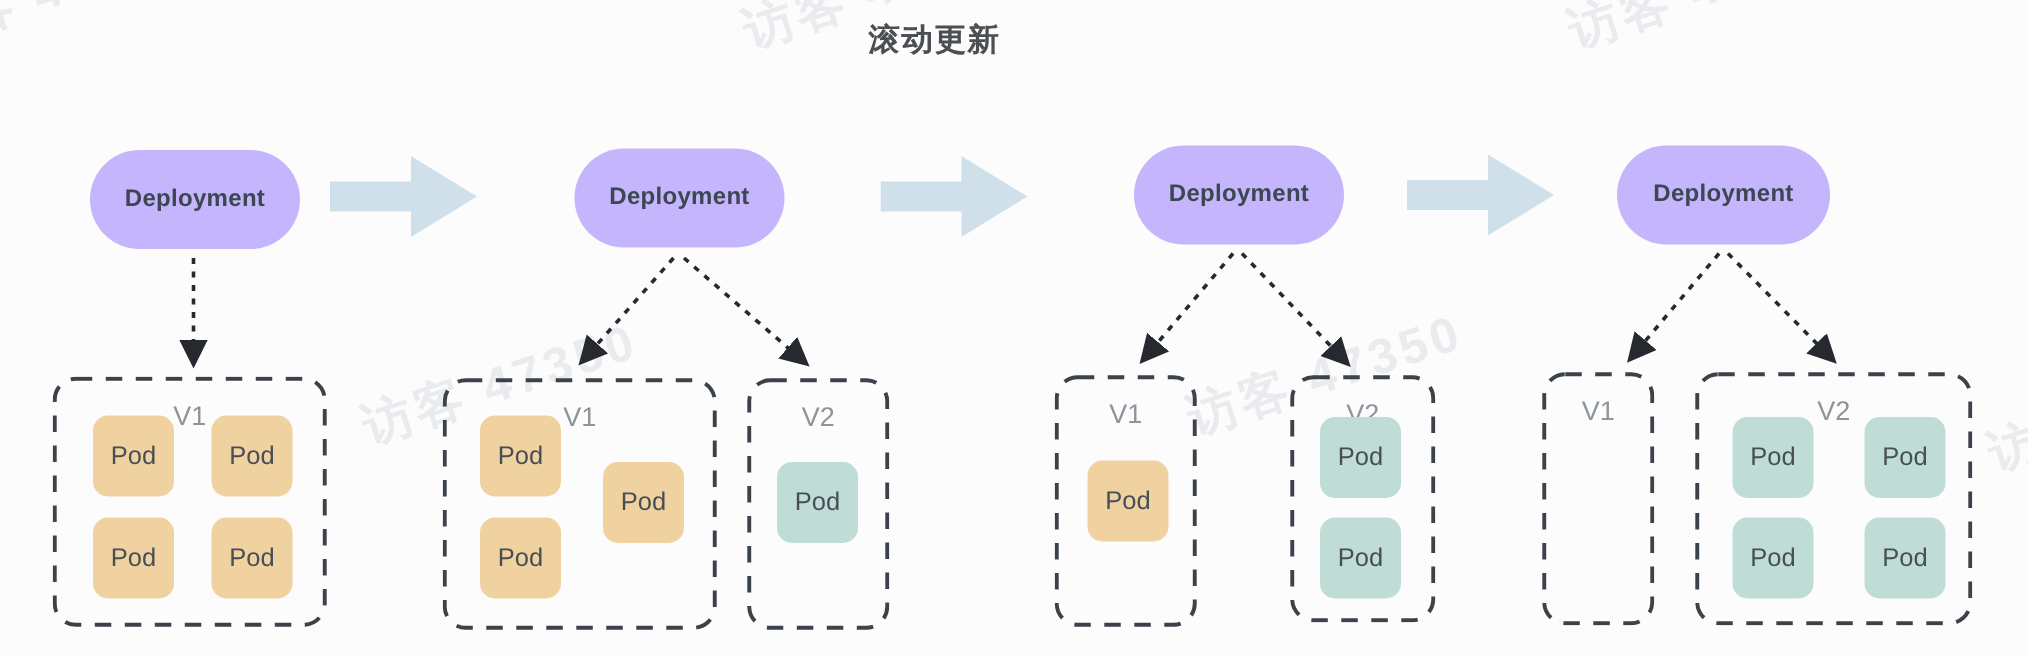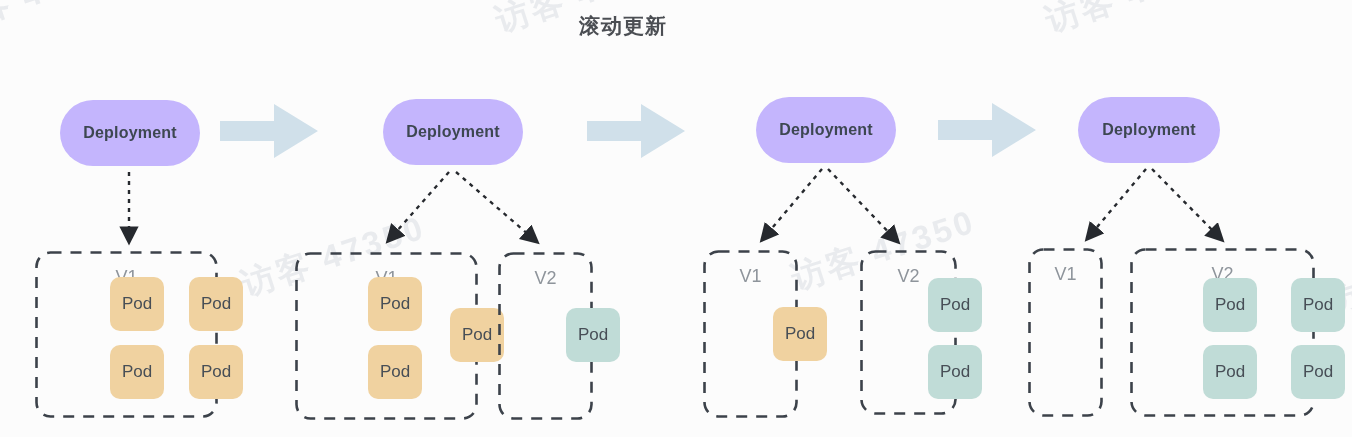--- a/index.html
+++ b/index.html
@@ -27,21 +27,21 @@
   .flow-arrow { position:absolute; width:98px; height:54px; }
   .rsbox { position:absolute; }
   .rsbox .border-svg { position:absolute; left:0; top:0; width:100%; height:100%; }
   .vlabel {
     position:absolute; top:6px; left:0; width:100%; text-align:center;
     font-size:18px; font-weight:500; color:#8e949b;margin-top:10px;
   }
   .pod {
     position:absolute; width:54px; height:54px; border-radius:10px;
     display:flex; align-items:center; justify-content:center;
-    font-size:17px; font-weight:500; color:#474e56;margin-left:48px;
+    font-size:17px; font-weight:500; color:#474e56;
   }
   .pod.v1 { background:#f0d2a0; }
   .pod.v2 { background:#c0dcd7; }
 </style>
 </head>
 <body>
 
 <div class="canvas">
 
   <div class="wm" style="left:-62px; top:-28px;">访客 47350</div>

